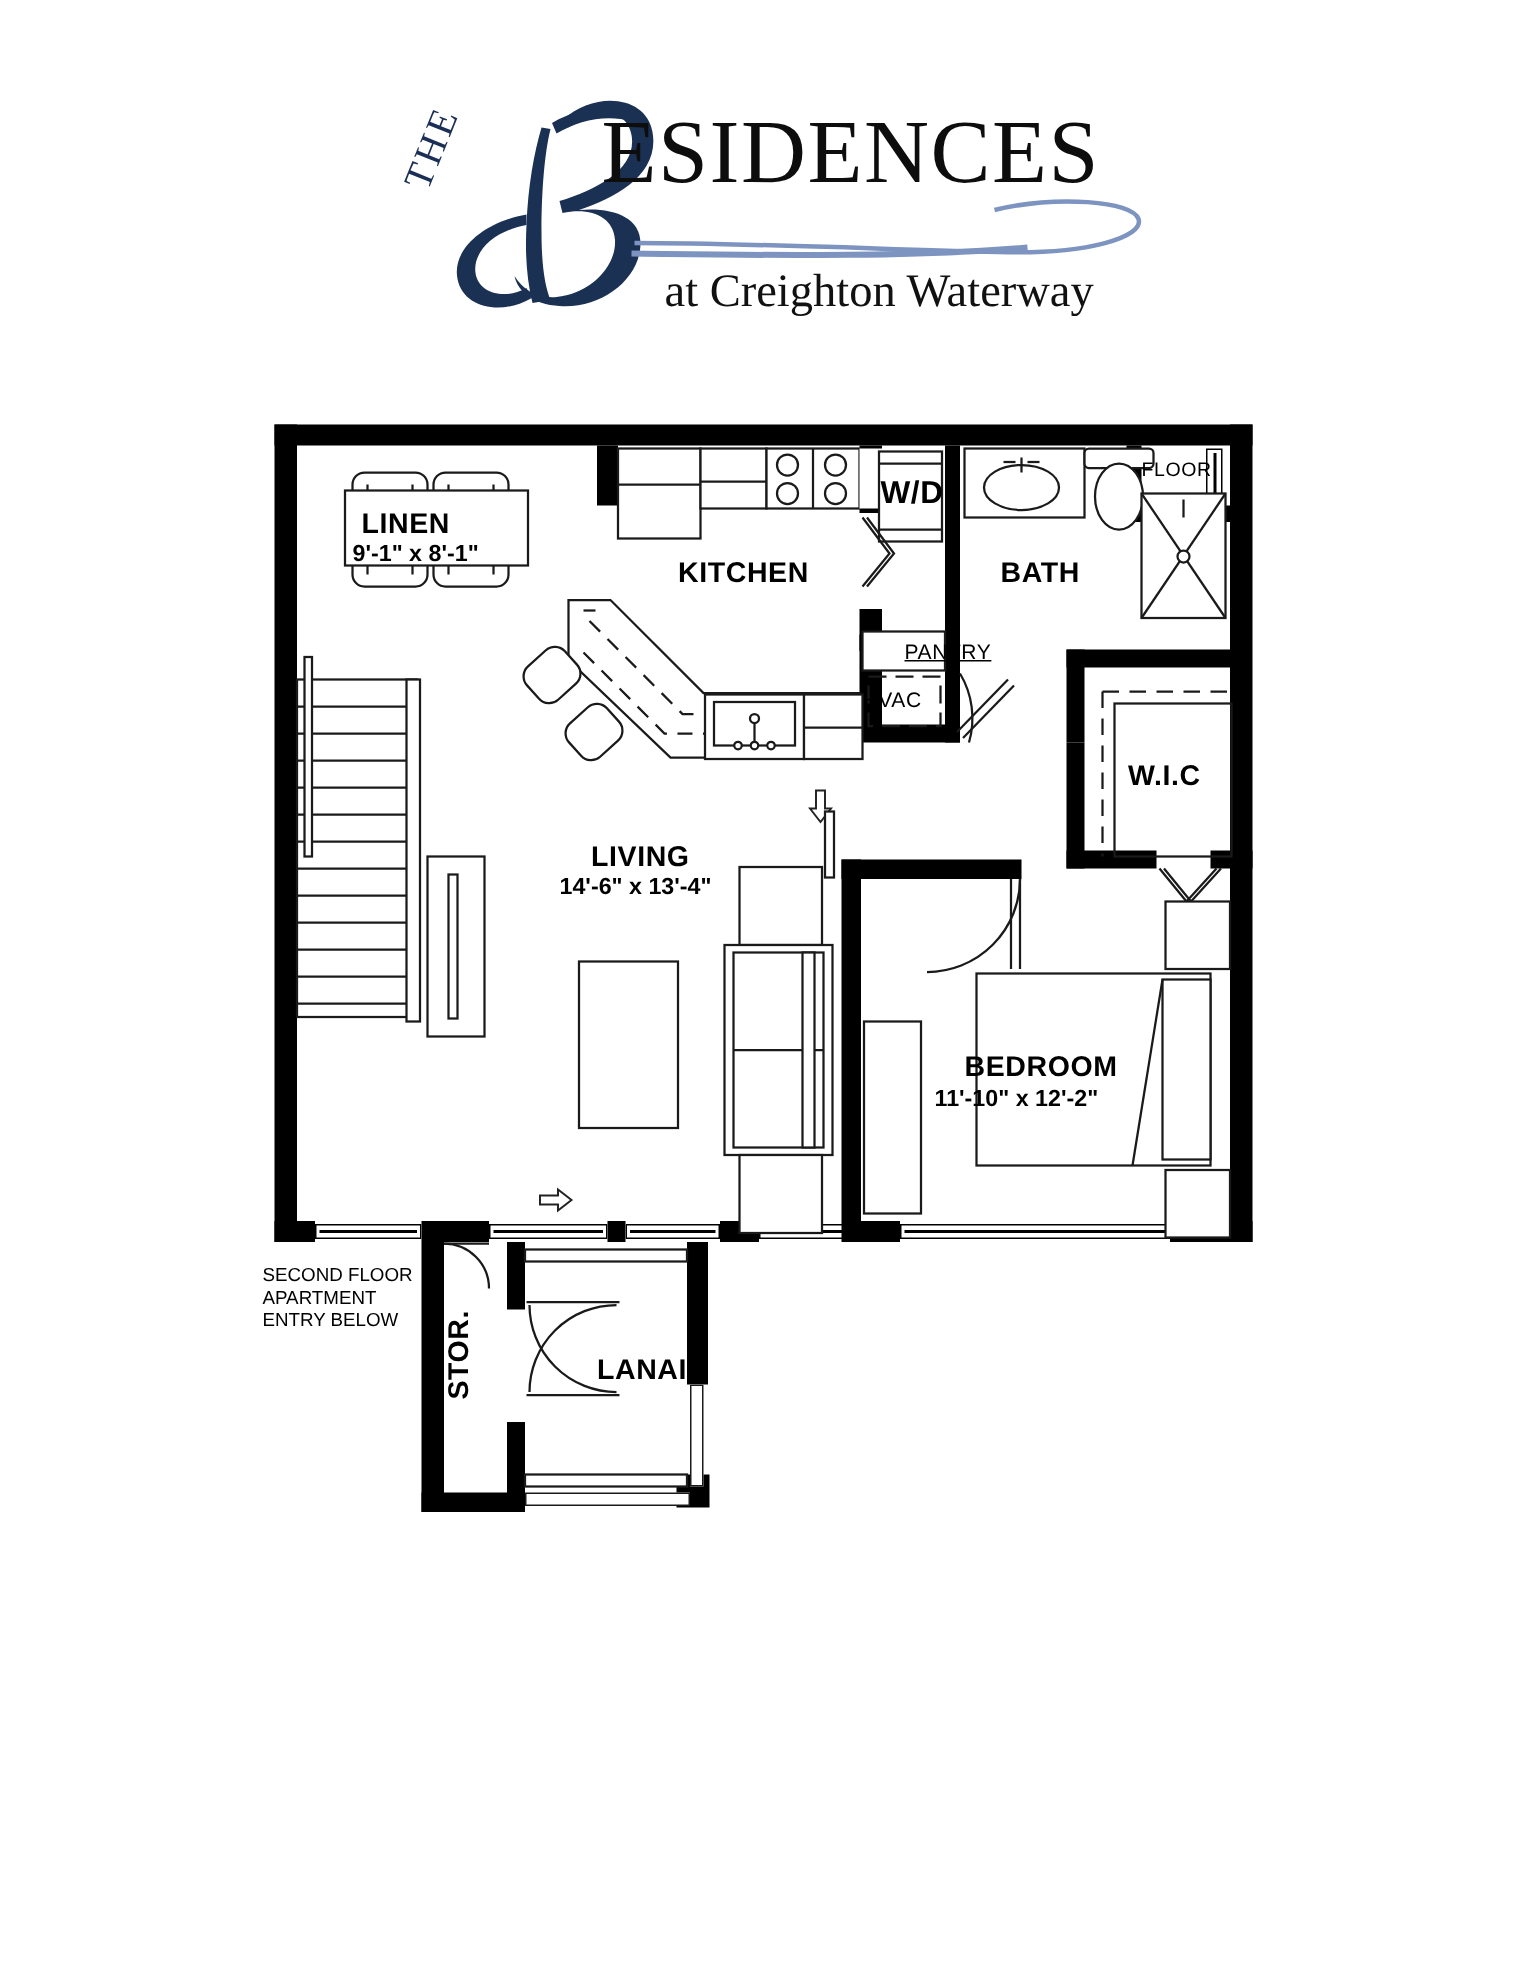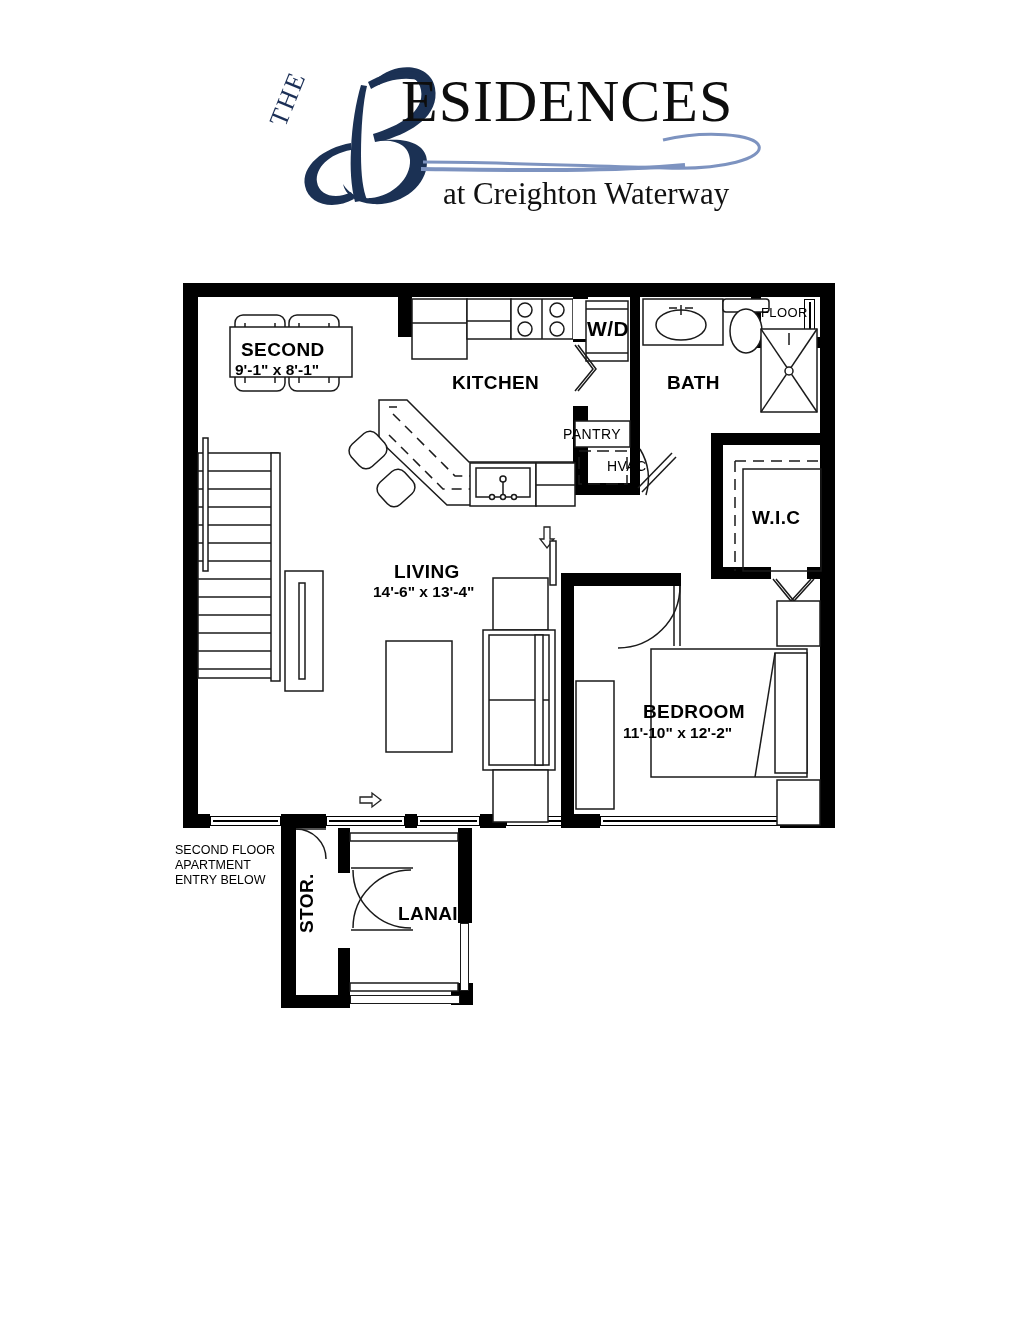--- a/index.html
+++ b/index.html
@@ -332,44 +332,44 @@
         </g>
         <g fill="none">
           <path d="M170 587 A58 58 0 0 0 228 645"></path>
           <path d="M170 645 A58 58 0 0 1 228 587"></path>
           <line x1="168" y1="585" x2="230" y2="585"></line>
           <line x1="168" y1="647" x2="230" y2="647"></line>
         </g>
       </g>
     </svg>
 
-    <div class="rl rlbig" style="left:58px;top:56px;">SECOND</div>
+    <div class="rl rlbig" style="left:58px;top:56px;">LINEN</div>
     <div class="rldim" style="position:absolute;left:52px;top:78px;">9'-1" x 8'-1"</div>
 
     <div class="rl rlbig" style="left:269px;top:89px;">KITCHEN</div>
 
     <div class="rl rlbig" style="left:484px;top:89px;text-align:right;">BATH</div>
 
     <div class="rl rlbig" style="left:211px;top:278px;">LIVING</div>
     <div class="rldim" style="position:absolute;left:190px;top:300px;">14'-6" x 13'-4"</div>
 
     <div class="rl rlbig" style="left:460px;top:418px;">BEDROOM</div>
     <div class="rldim" style="position:absolute;left:440px;top:441px;">11'-10" x 12'-2"</div>
 
     <div class="rl rlbig" style="left:569px;top:224px;">W.I.C</div>
 
     <div class="rl rlbig" style="left:215px;top:620px;">LANAI</div>
 
     <div class="rl rlbig" style="left:113px;top:650px;transform:rotate(-90deg);transform-origin:left top;">STOR.</div>
 
     <div class="rl rlbig" style="left:404px;top:34px;font-size:21px;">W/D</div>
 
-    <div class="rl rlsm" style="left:380px;top:143px;font-size:14px;font-weight:normal;">PANTRY</div>
-
-    <div class="rl rlsm" style="left:424px;top:175px;font-size:14px;font-weight:normal;text-align:center;">HVAC</div>
+    <div class="rl rlsm" style="left:420px;top:143px;font-size:14px;font-weight:normal;text-decoration:underline;">PANTRY</div>
+
+    <div class="rl rlsm" style="left:392px;top:175px;font-size:14px;font-weight:normal;text-align:center;">HVAC</div>
 
     <div class="rl rlsm" style="left:578px;top:22px;font-size:13px;font-weight:normal;">FLOOR</div>
 
     <div class="note" style="left:-8px;top:560px;width:115px;">
       <div>SECOND FLOOR</div>
       <div>APARTMENT</div>
       <div>ENTRY BELOW</div>
     </div>
   </div>
 

